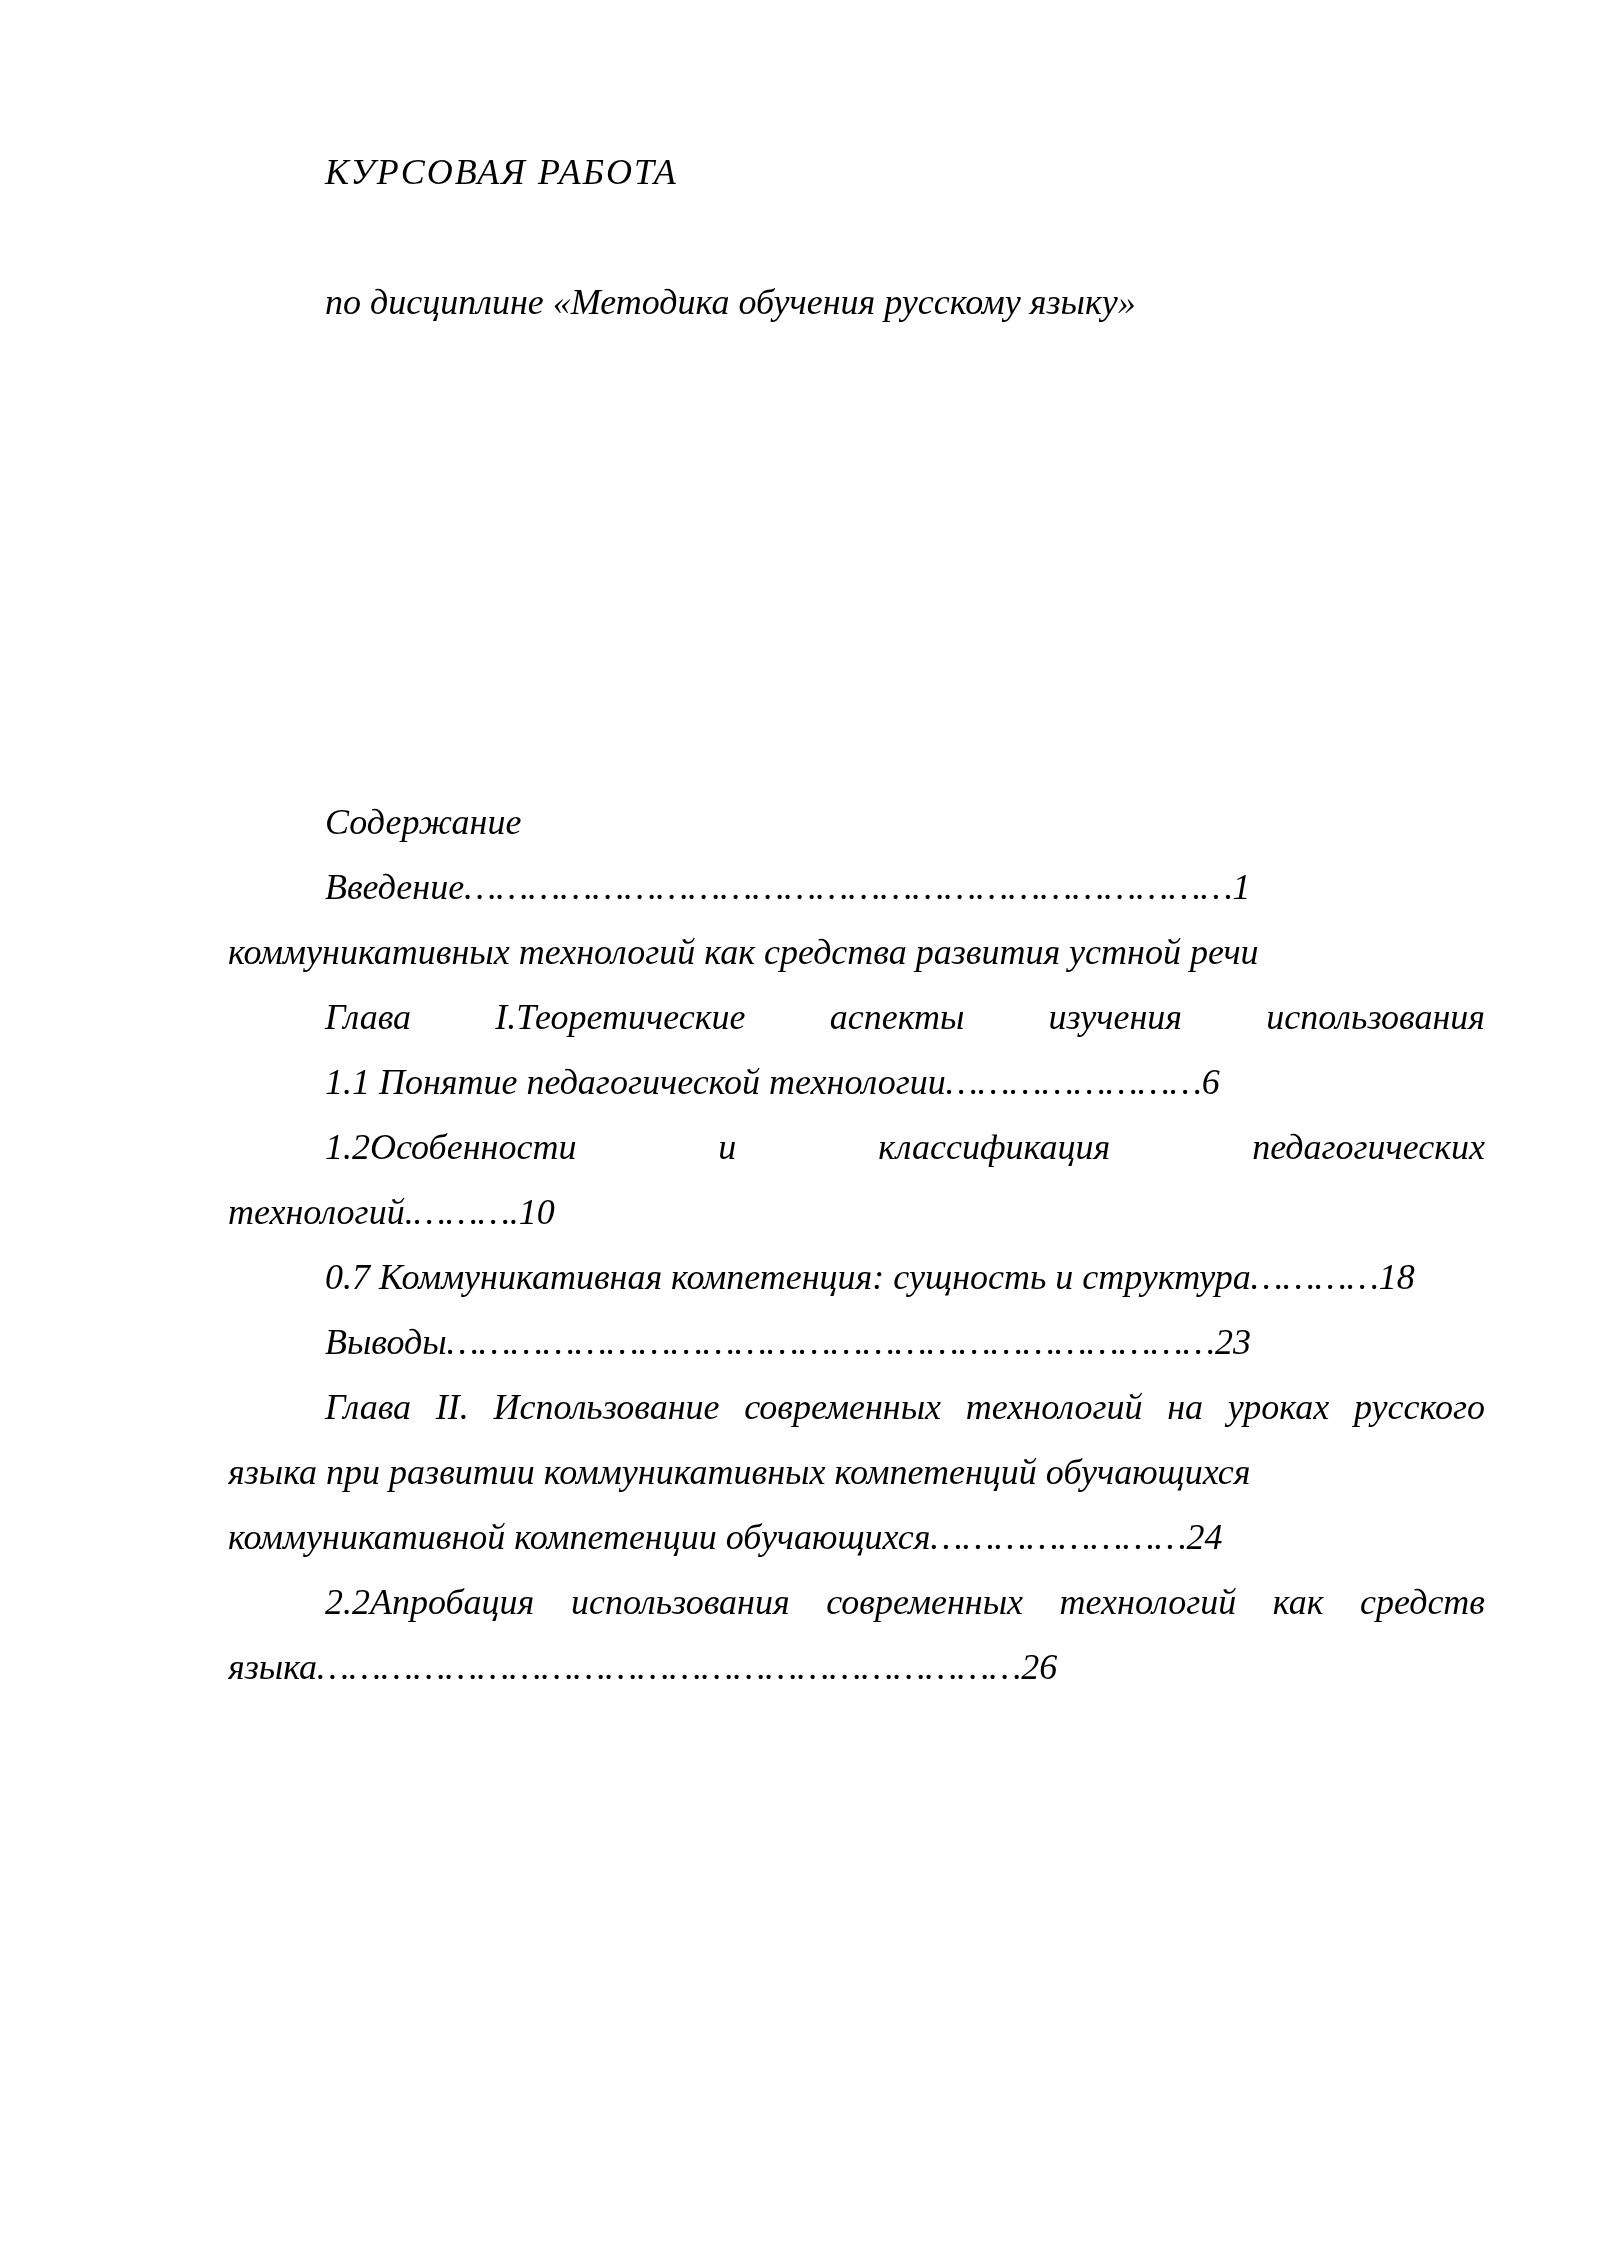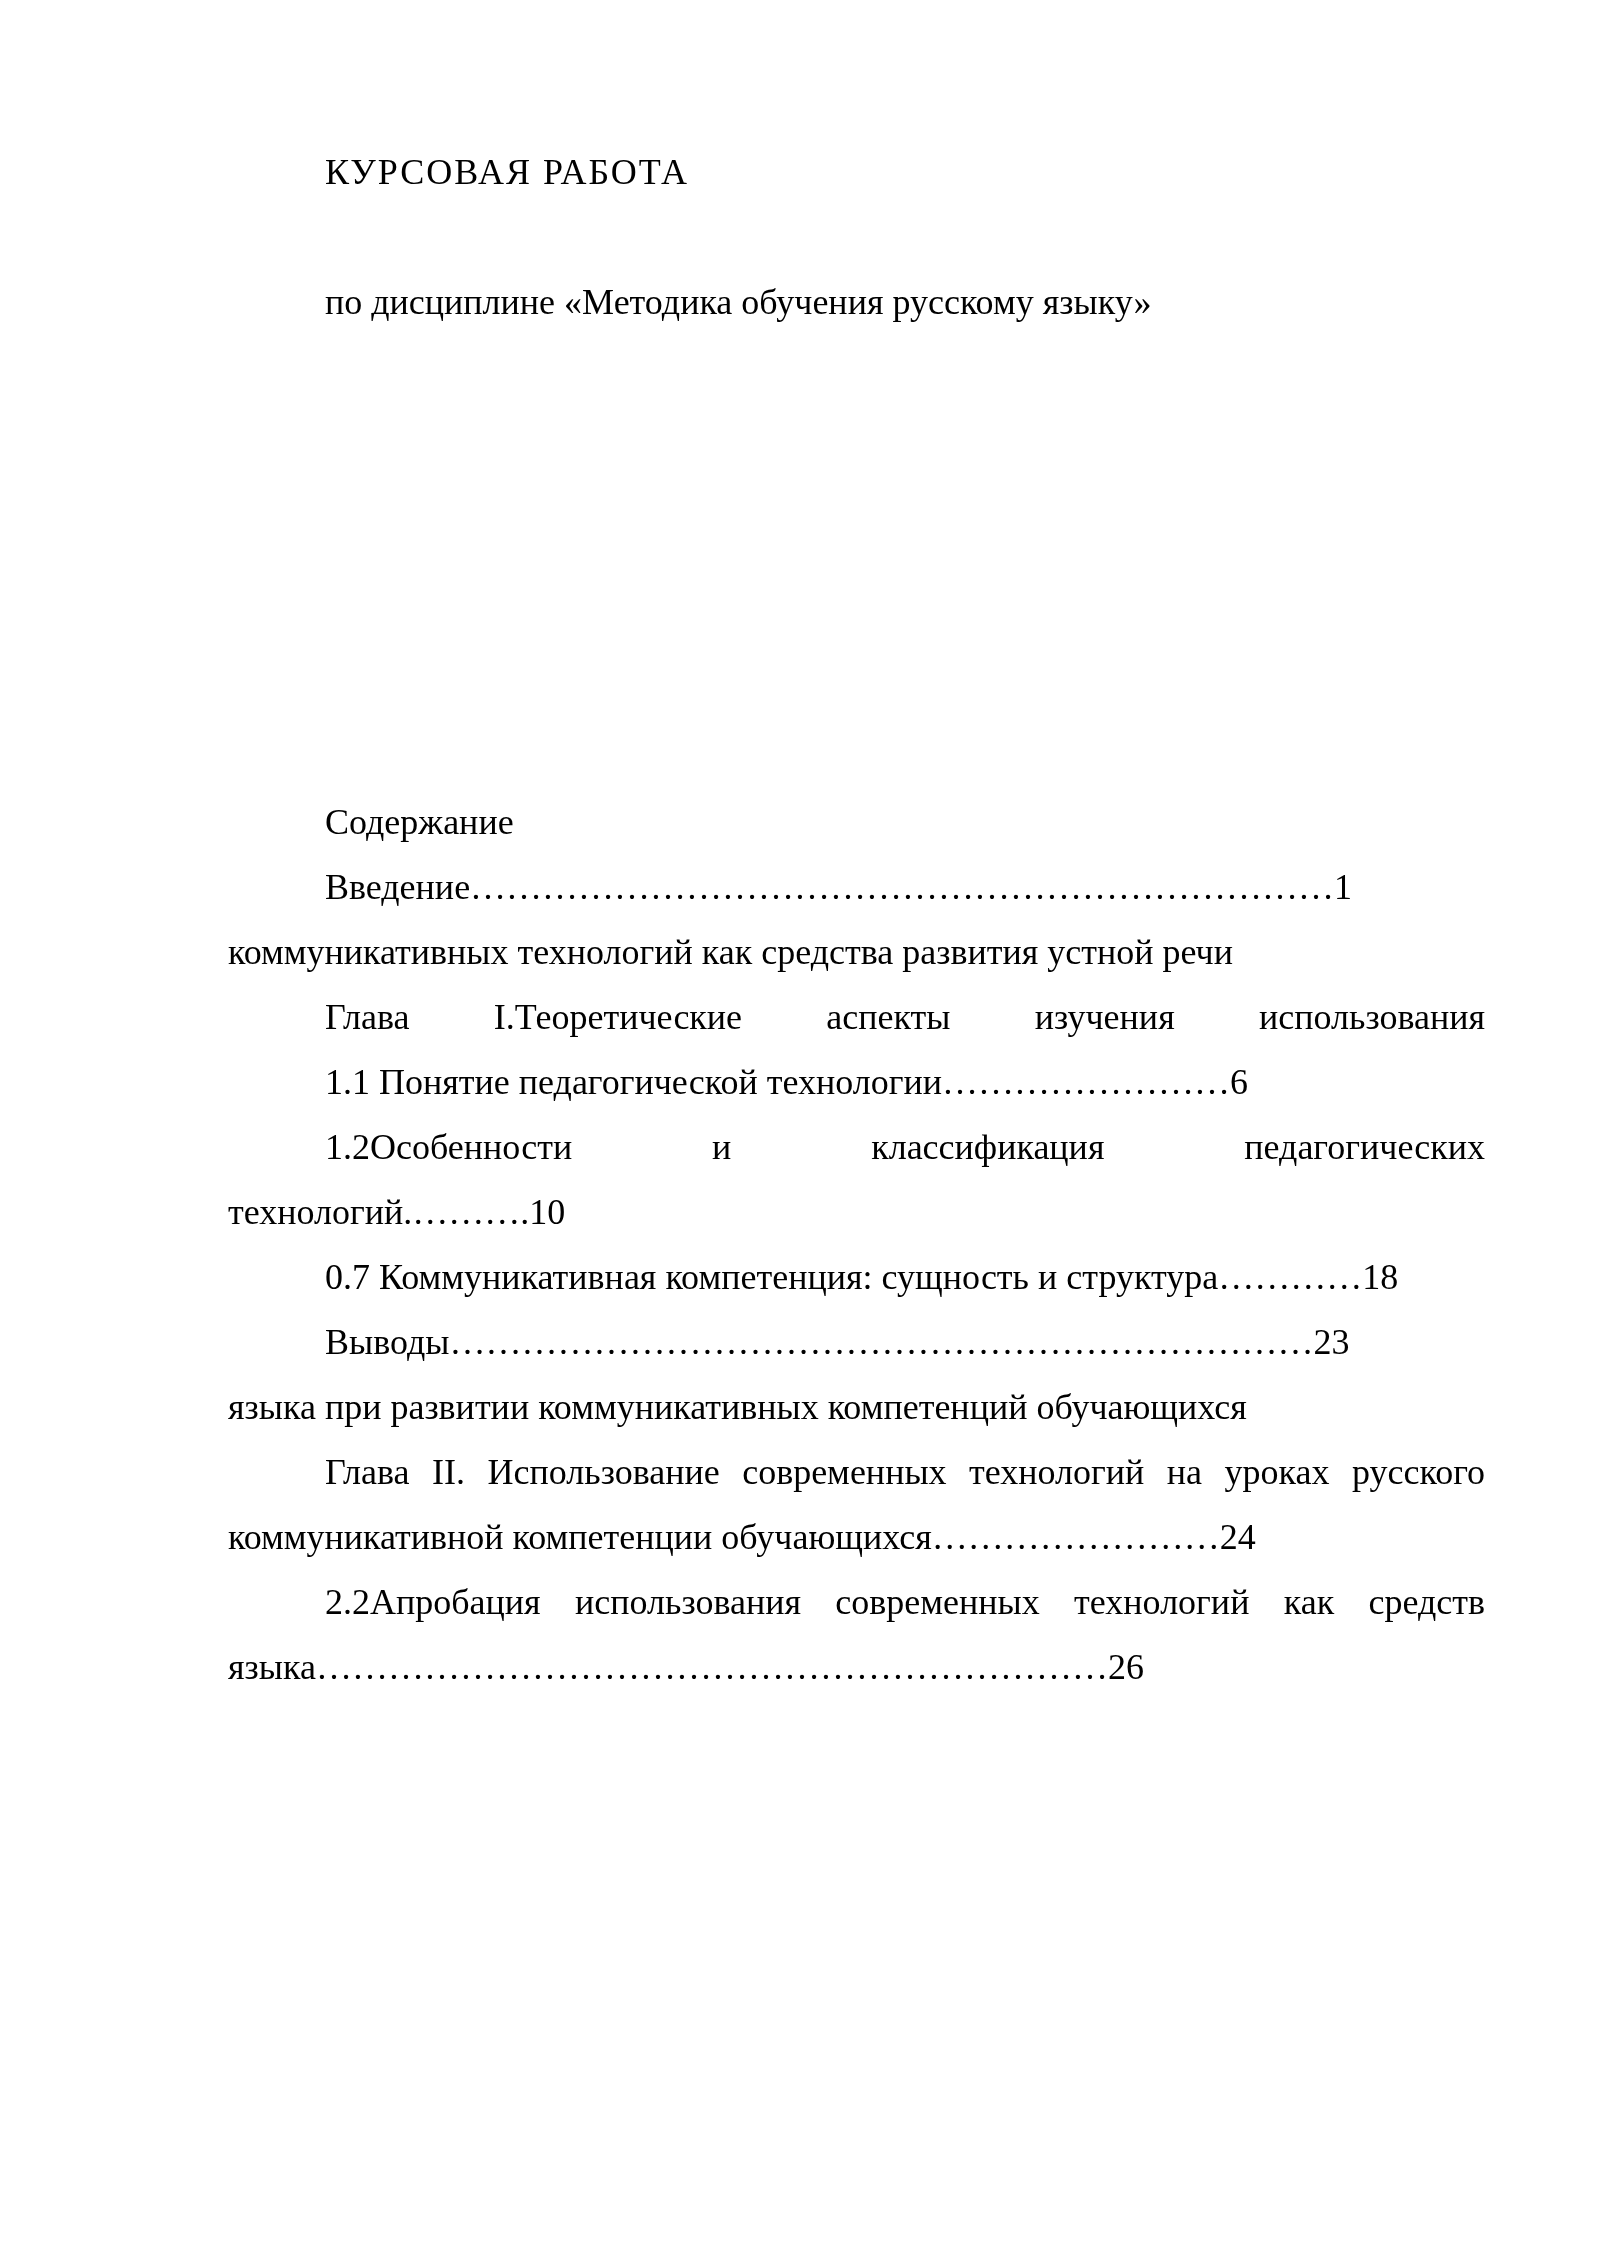--- a/index.html
+++ b/index.html
@@ -18,20 +18,21 @@
     line-height: 65px;
     color: #000000;
   }
   .content {
     padding: 140px 115px 0 228px; 
   }
   .line {
     min-height: 65px;
     white-space: nowrap;
     overflow: hidden;
+    font-style: italic;
   }
   .in {
     text-indent: 97px; 
   }
   .j {
     white-space: normal;
     text-align: justify;
     text-align-last: justify;
     text-justify: inter-word;
   }
@@ -56,22 +57,22 @@
     <div class="line in">Содержание</div>
 
     <div class="line in">Введение………………………………………………………………1</div>
     <div class="line">коммуникативных технологий как средства развития устной речи</div>
     <div class="line in j">Глава I.Теоретические аспекты изучения использования</div>
     <div class="line in">1.1 Понятие педагогической технологии……………………6</div>
     <div class="line in j">1.2Особенности и классификация педагогических</div>
     <div class="line">технологий.……….10</div>
     <div class="line in">0.7 Коммуникативная компетенция: сущность и структура…………18</div>
     <div class="line in">Выводы………………………………………………………………23</div>
+    <div class="line in j">Глава II. Использование современных технологий на уроках русского</div>
     <div class="line">языка при развитии коммуникативных компетенций обучающихся</div>
-    <div class="line in j">Глава II. Использование современных технологий на уроках русского</div>
     <div class="line">коммуникативной компетенции обучающихся……………………24</div>
     <div class="line in j">2.2Апробация использования современных технологий как средств</div>
     <div class="line">языка…………………………………………………………26</div>
 
     <div class="sp1"></div>
 
 
   </div>
 </div>
 

